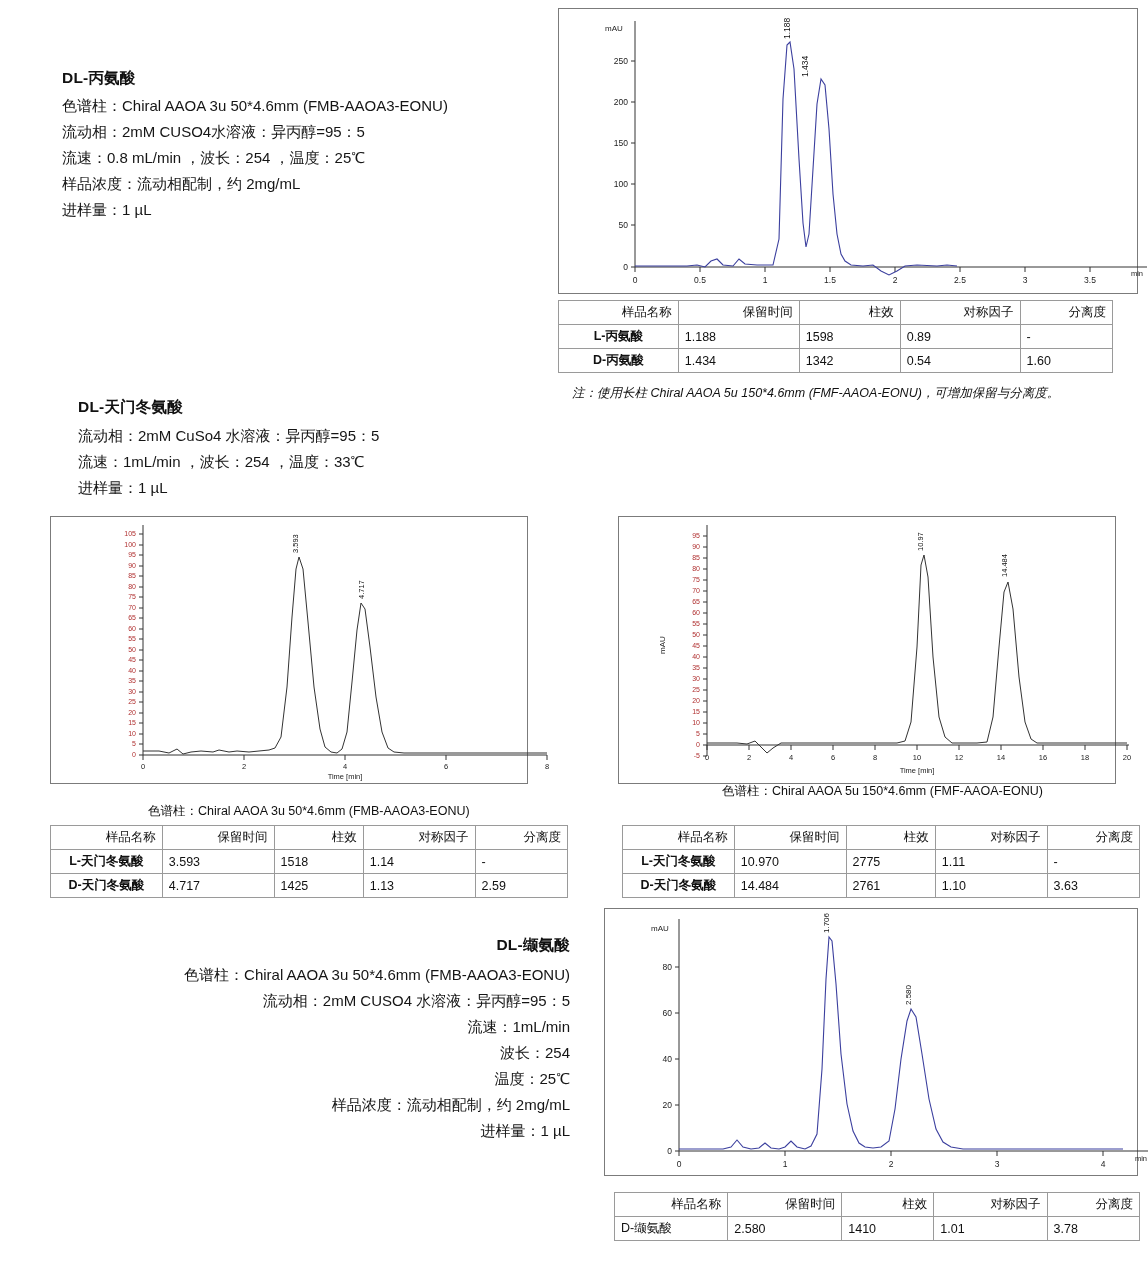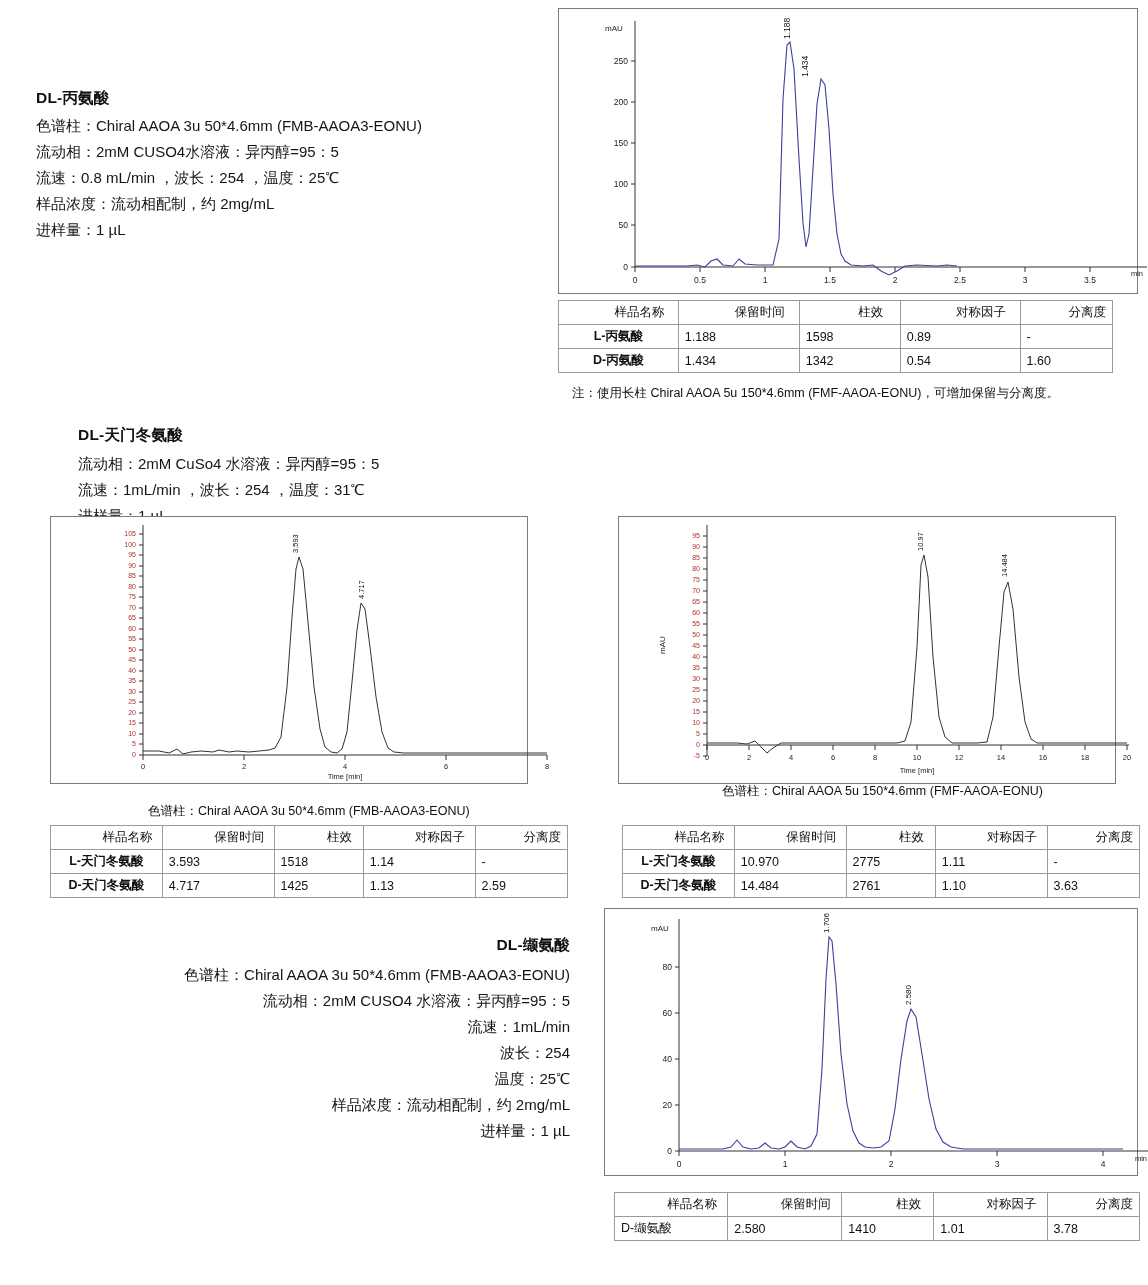--- a/index.html
+++ b/index.html
@@ -27,20 +27,21 @@
   .spec-line {
     font-size: 15px;
     line-height: 26px;
     color: #151515;
     white-space: nowrap;
   }
   .note-line {
     font-size: 12.5px;
     color: #111;
     white-space: nowrap;
+    font-style: italic;
   }
   .col-caption {
     font-size: 12.5px;
     color: #111;
     white-space: nowrap;
   }
 
   
   table.data {
     border-collapse: collapse;
@@ -49,42 +50,42 @@
     background: #fff;
   }
   table.data th, table.data td {
     border: 1px solid #9a9a9a;
     padding: 3px 6px;
     font-weight: normal;
     text-align: left;
     height: 16px;
     white-space: nowrap;
   }
-  table.data th { text-align: center; padding-left: 48px; }
+  table.data th { text-align: right; padding-left: 48px; }
   table.data td.name { text-align: center; font-weight: bold; }
 
   
   .chrom {
     background: #fff;
     border: 1px solid #7b7b7b;
     position: absolute;
     box-sizing: border-box;
     padding-left: 28px;
   }
   .chrom svg { display: block; }
 
   .axis-unit {
     font-size: 8px;
     fill: #222;
   }
 </style>
 </head>
 <body>
 
-<div class="abs" style="left:36px; top:68px; width:500px;margin-top:20px;">
+<div class="abs" style="left:62px; top:68px; width:500px;">
   <div class="sect-title">DL-丙氨酸</div>
   <div class="spec-line" style="margin-top:4px;">色谱柱：Chiral AAOA 3u 50*4.6mm (FMB-AAOA3-EONU)</div>
   <div class="spec-line">流动相：2mM CUSO4水溶液：异丙醇=95：5</div>
   <div class="spec-line">流速：0.8 mL/min ，波长：254 ，温度：25℃</div>
   <div class="spec-line">样品浓度：流动相配制，约 2mg/mL</div>
   <div class="spec-line">进样量：1 µL</div>
 </div>
 
 <div class="chrom" style="left:558px; top:8px; width:580px; height:286px;">
   <svg width="578" height="284" viewBox="0 0 578 284">
@@ -166,24 +167,24 @@
       <td>1.434</td>
       <td>1342</td>
       <td>0.54</td>
       <td>1.60</td>
     </tr>
   </tbody>
 </table>
 
 <div class="abs note-line" style="left:572px; top:385px;">注：使用长柱 Chiral AAOA 5u 150*4.6mm (FMF-AAOA-EONU)，可增加保留与分离度。</div>
 
-<div class="abs" style="left:78px; top:425px; width:520px;">
+<div class="abs" style="left:78px; top:397px; width:520px;">
   <div class="sect-title">DL-天门冬氨酸</div>
   <div class="spec-line" style="margin-top:5px;">流动相：2mM CuSo4 水溶液：异丙醇=95：5</div>
-  <div class="spec-line">流速：1mL/min ，波长：254 ，温度：31℃</div>
+  <div class="spec-line">流速：1mL/min ，波长：254 ，温度：33℃</div>
   <div class="spec-line">进样量：1 µL</div>
 </div>
 
 <div class="chrom" style="left:50px; top:516px; width:478px; height:268px;">
   <svg width="476" height="266" viewBox="0 0 476 266">
 
     <line x1="64" y1="8" x2="64" y2="238" stroke="#333" stroke-width="1"></line>
     <line x1="64" y1="238" x2="468" y2="238" stroke="#333" stroke-width="1"></line>
     <g stroke="#333" stroke-width="1">
       <line x1="60" y1="238" x2="64" y2="238"></line>

